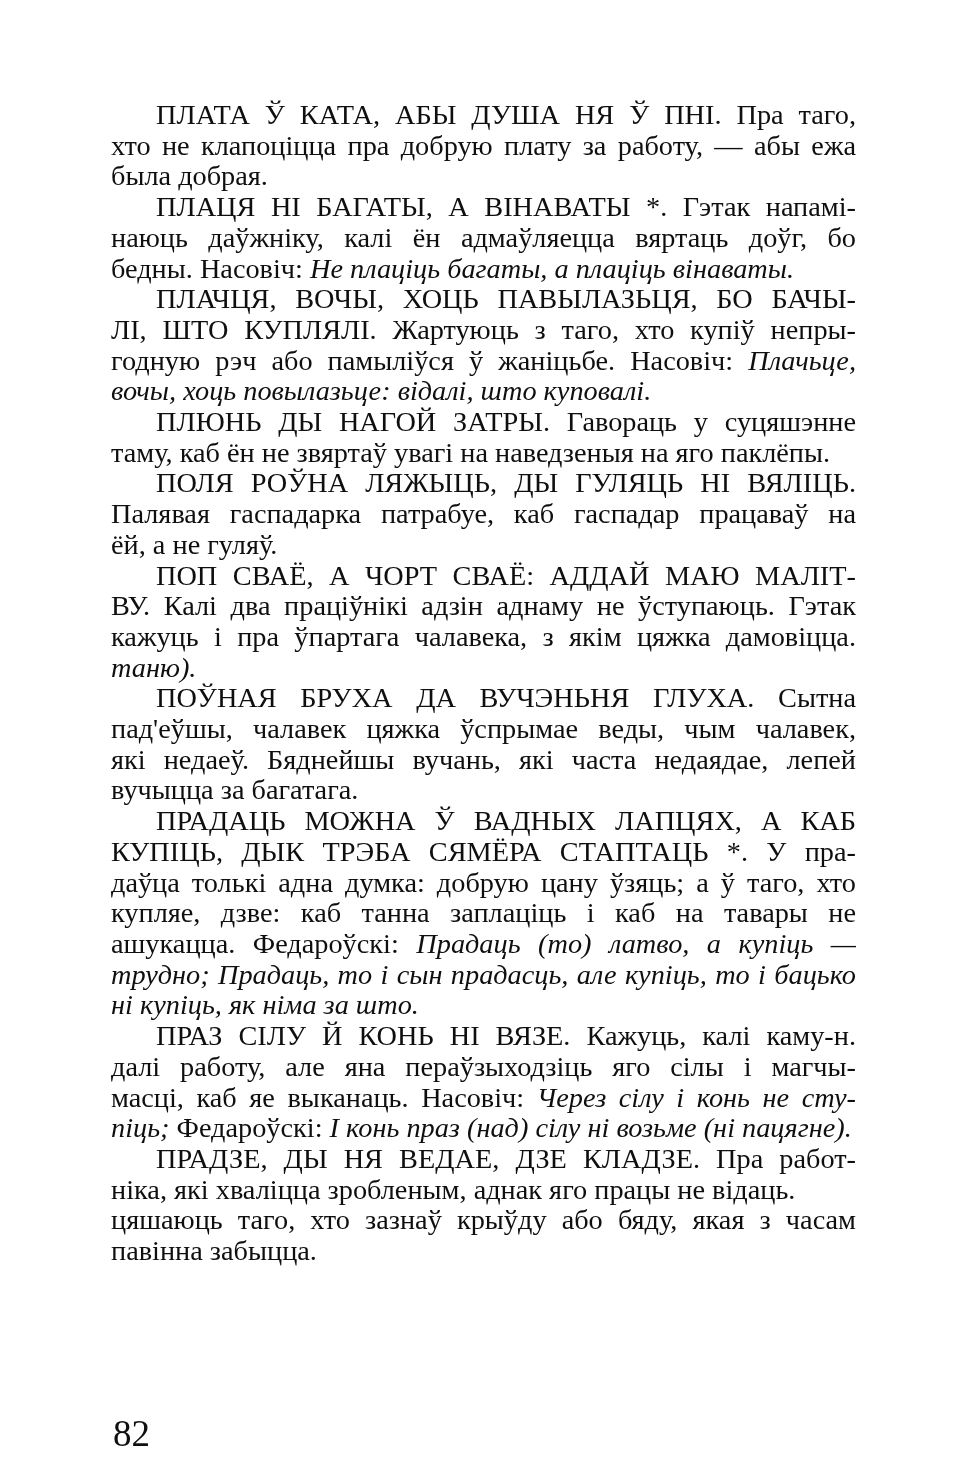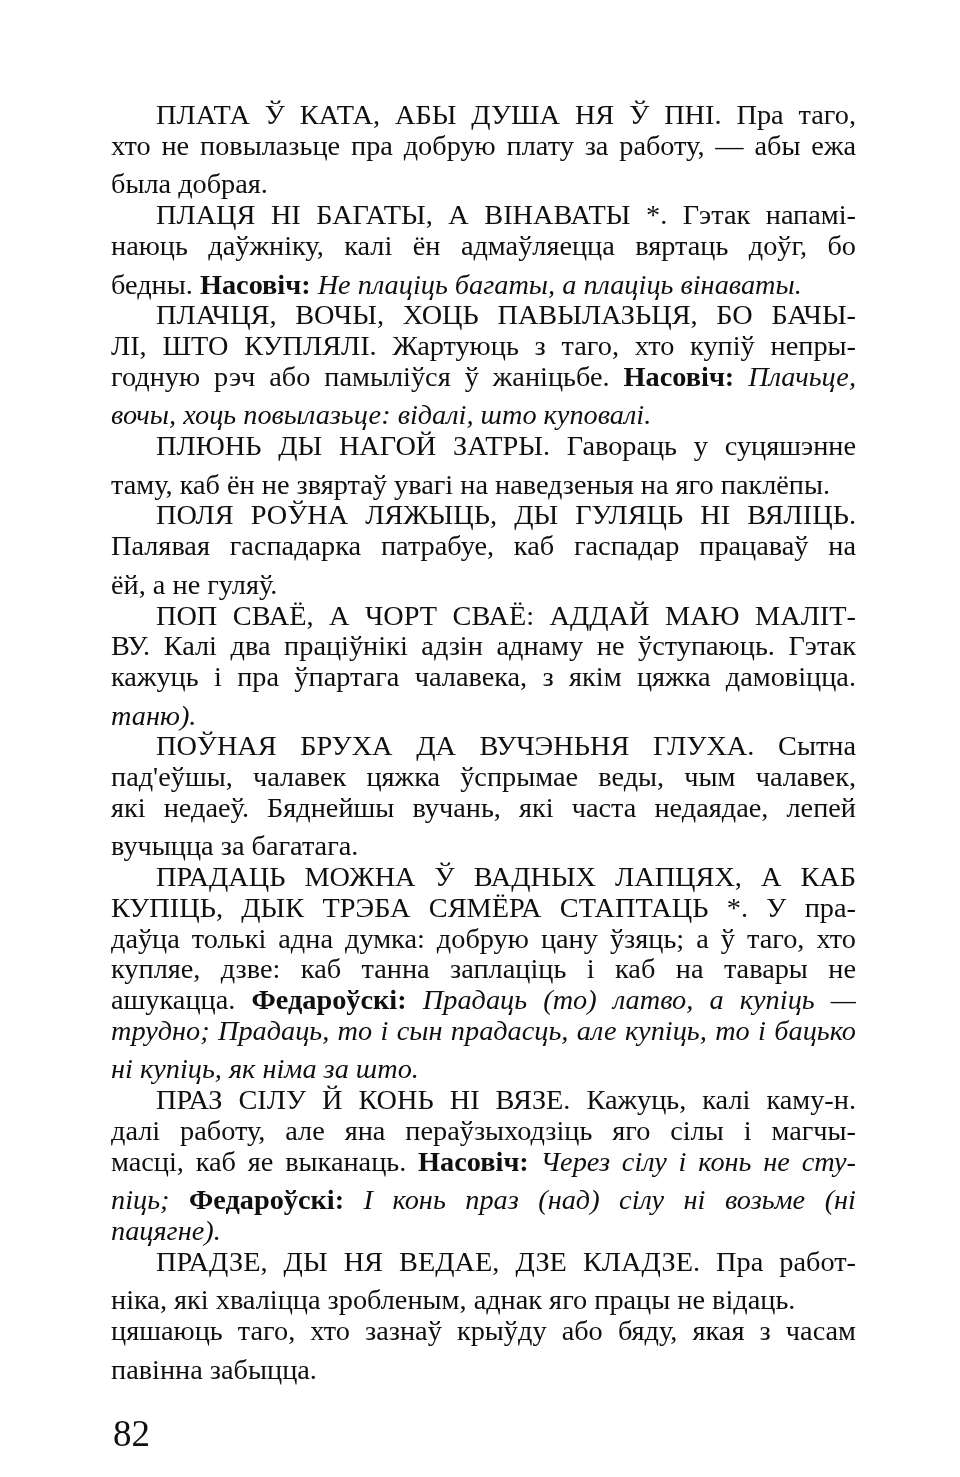--- a/index.html
+++ b/index.html
@@ -33,45 +33,44 @@
   .line {
     font-size: 28.3px;
     line-height: 30.7px;
     text-align: justify;
     text-align-last: justify;
     text-justify: inter-word;
     white-space: normal;
   }
   .line.last {
     text-align-last: left;
-    margin-top: 8px;
   }
   .line.indent {
     text-indent: 45px;
   }
   .seg-r { font-style: normal; font-weight: normal; }
-  .seg-b { font-weight: bold; font-style: normal; }
+  .seg-b { font-weight: normal; font-style: normal; }
   .seg-i { font-style: italic; font-weight: normal; }
   .page-number {
     position: absolute;
     left: 113px;
     top: 1415px;
     font-size: 37px;
     line-height: 1;
     font-weight: normal;
   }
 </style>
 </head>
 <body>
 
 <main class="page">
   <section class="text-block">
       <div class="para">
         <div class="line indent"><span class="seg-r">ПЛАТА Ў КАТА, АБЫ ДУША НЯ Ў ПНІ. Пра таго,</span></div>
-        <div class="line"><span class="seg-r">хто не повылазьце пра добрую плату за работу, — абы ежа</span></div>
+        <div class="line"><span class="seg-r">хто не клапоціцца пра добрую плату за работу, — абы ежа</span></div>
         <div class="line last"><span class="seg-r">была добрая.</span></div>
       </div>
       <div class="para">
         <div class="line indent"><span class="seg-r">ПЛАЦЯ НІ БАГАТЫ, А ВІНАВАТЫ *. Гэтак напамі-</span></div>
         <div class="line"><span class="seg-r">наюць даўжніку, калі ён адмаўляецца вяртаць доўг, бо</span></div>
         <div class="line last"><span class="seg-r">бедны. </span><span class="seg-b">Насовіч: </span><span class="seg-i">Не плаціць багаты, а плаціць вінаваты.</span></div>
       </div>
       <div class="para">
         <div class="line indent"><span class="seg-r">ПЛАЧЦЯ, ВОЧЫ, ХОЦЬ ПАВЫЛАЗЬЦЯ, БО БАЧЫ-</span></div>
         <div class="line"><span class="seg-r">ЛІ, ШТО КУПЛЯЛІ. Жартуюць з таго, хто купіў непры-</span></div>

